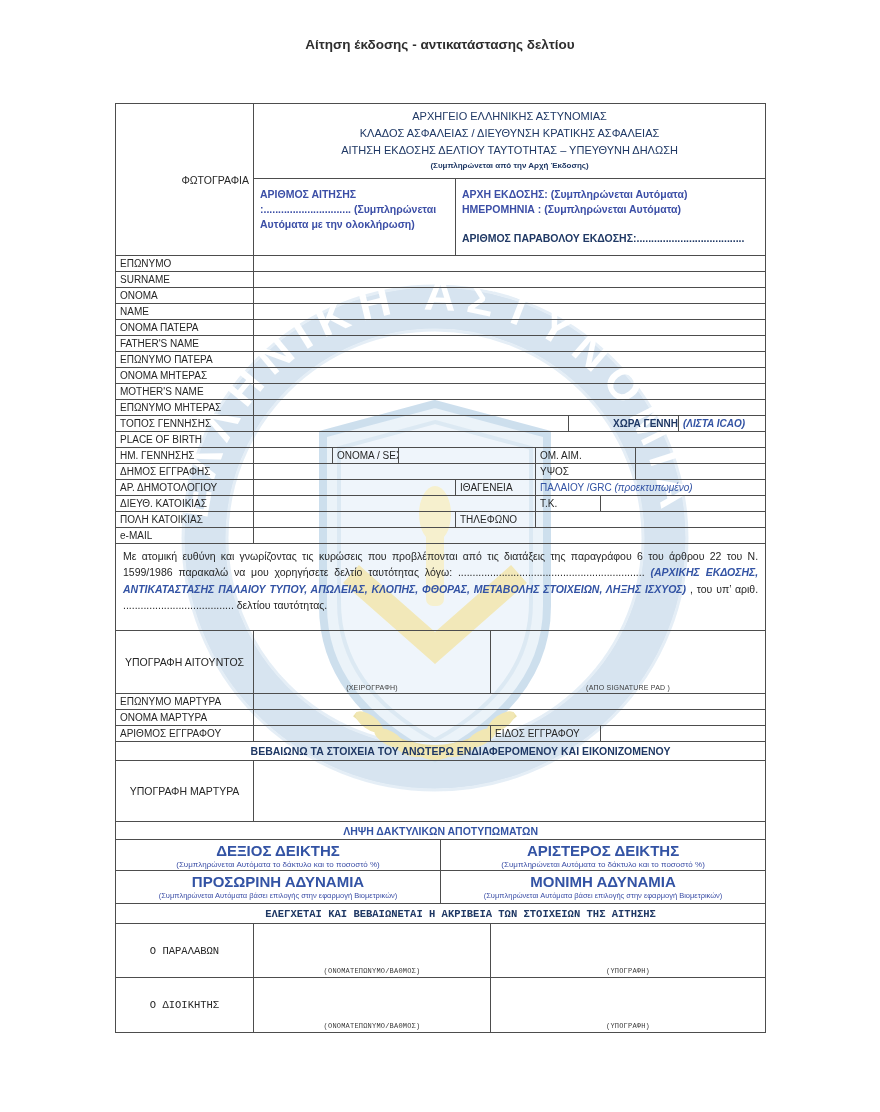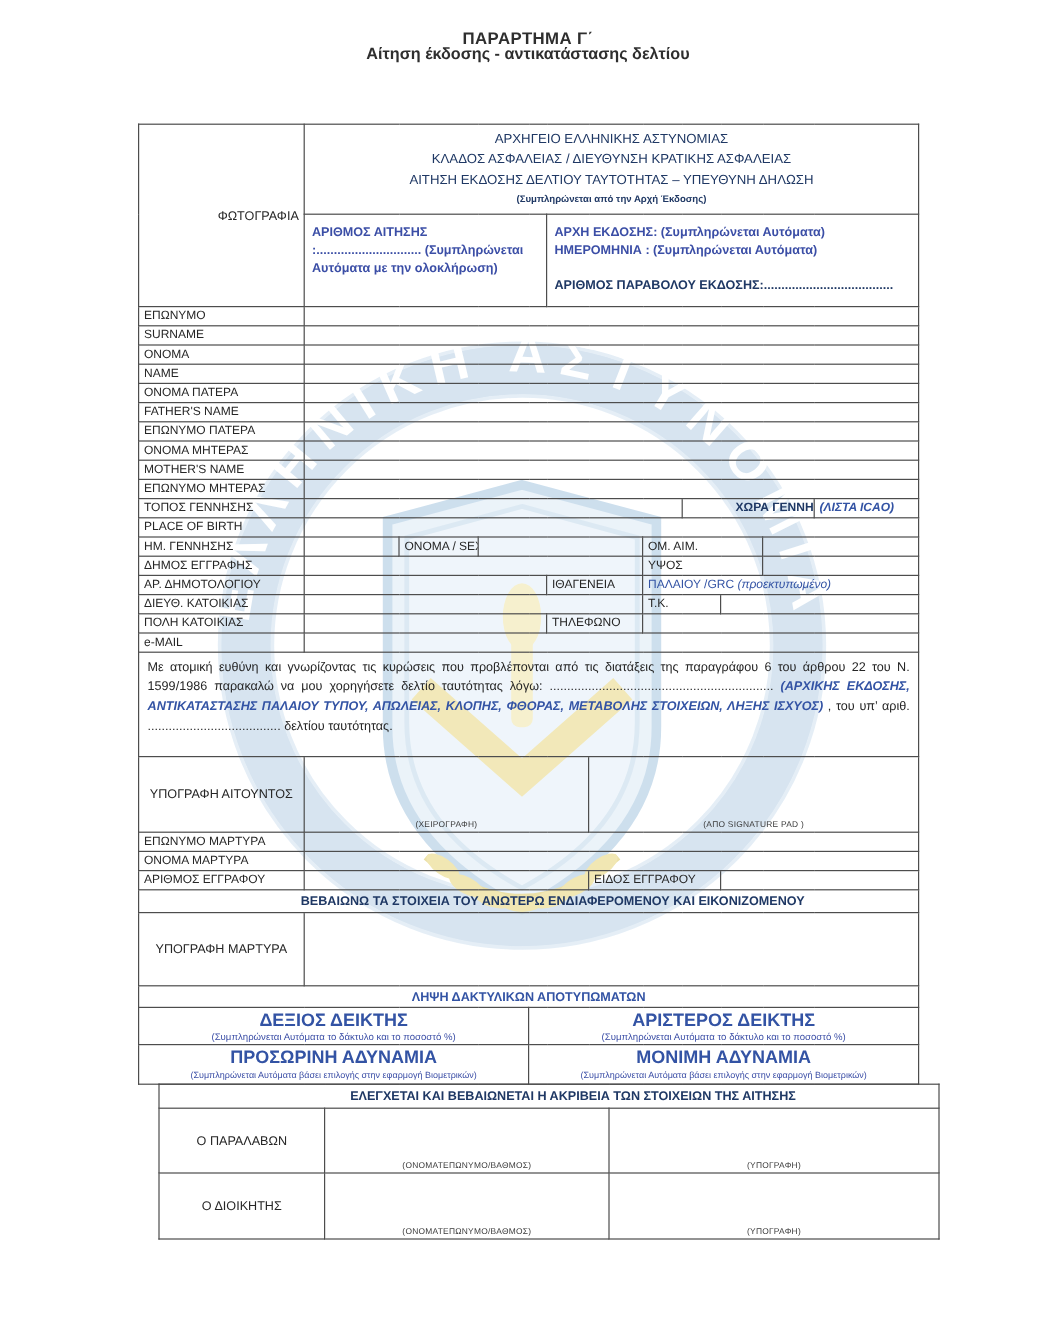--- a/index.html
+++ b/index.html
@@ -6,22 +6,22 @@
   .sheet{position:relative;width:880px;height:1112px;background:#ffffff;overflow:hidden;
          font-family:"Liberation Sans",sans-serif;color:#262626;}
   .doc-title{position:absolute;top:24px;left:0;width:880px;text-align:center;
              font-size:14px;font-weight:bold;color:#2e2e2e;letter-spacing:.3px;}
   .doc-subtitle{position:absolute;top:37px;left:0;width:880px;text-align:center;
                 font-size:13.5px;font-weight:bold;color:#2e2e2e;}
   .watermark{position:absolute;left:173px;top:276px;z-index:0;opacity:.9;pointer-events:none;}
 
   table.form{position:absolute;left:115px;top:103px;width:650px;z-index:1;
              border-collapse:collapse;table-layout:fixed;background:transparent;}
-  table.form2{position:absolute;left:132px;top:903px;width:650px;z-index:1;
-              border-collapse:collapse;table-layout:fixed;}
+  table.form2{position:absolute;left:115px;top:903px;width:650px;z-index:1;
+              border-collapse:collapse;table-layout:fixed;font-family:Liberation Mono, monospace;}
   td{border:1px solid #4d4d4d;padding:1px 4px;font-size:10px;vertical-align:middle;
      overflow:hidden;background:transparent;}
   tr.r16{height:16px;}
   td.lbl{white-space:nowrap;}
   td.val{}
   .navy{color:#1f3864;padding-left:44px;}
   .blue{color:#3353a4;}
   .bold{font-weight:bold;}
   .italic{font-style:italic;}
 
@@ -55,21 +55,20 @@
   .fp-note2{font-size:7.5px;color:#3b4ea6;margin-top:1px;}
 
   
   td.vlabel{text-align:center;font-size:10.5px;}
 </style>
 </head>
 <body>
 
 <div class="sheet">
 
-  <div class="doc-title">ΠΑΡΑΡΤΗΜΑ Γ΄</div>
   <div class="doc-subtitle">Αίτηση έκδοσης - αντικατάστασης δελτίου</div>
 
   <svg class="watermark" width="524" height="524" viewBox="0 0 524 524">
     <circle cx="262" cy="262" r="230" fill="none" stroke="#d3e2ef" stroke-width="42"></circle>
     <circle cx="262" cy="262" r="252" fill="none" stroke="#e3edf6" stroke-width="3"></circle>
     <circle cx="262" cy="262" r="208" fill="none" stroke="#e3edf6" stroke-width="3"></circle>
     <defs>
       <path id="arcTop" d="M 34,262 A 228,228 0 0 1 490,262"></path>
     </defs>
     <text font-family="Liberation Sans, sans-serif" font-size="44" font-weight="bold" fill="#ffffff" letter-spacing="10">

